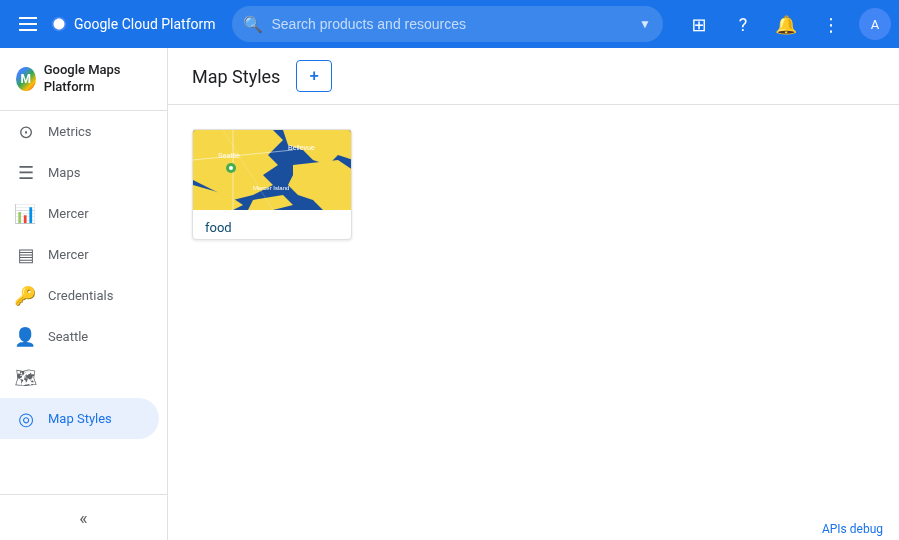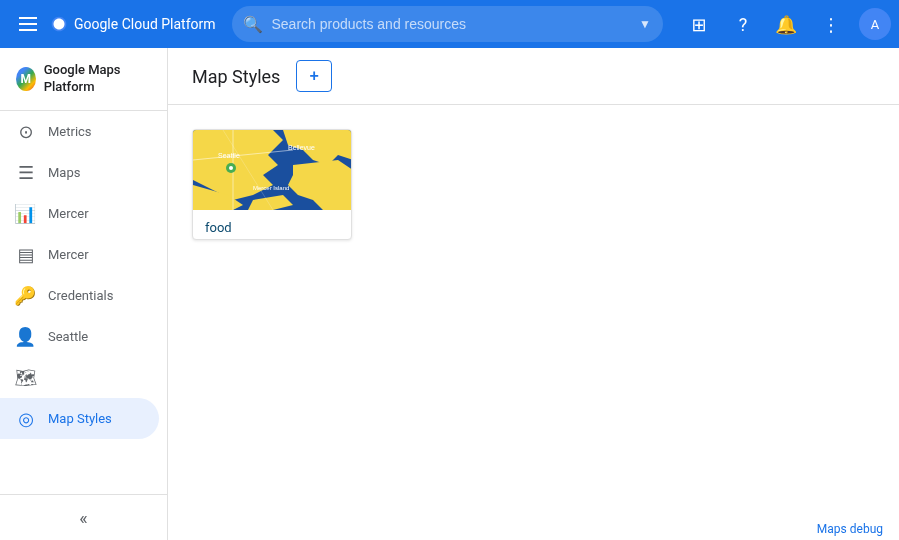--- a/index.html
+++ b/index.html
@@ -359,13 +359,13 @@
             <circle cx="38" cy="38" r="5" fill="#34a853" opacity="0.9"></circle>
             <circle cx="38" cy="38" r="2" fill="white"></circle>
           </svg>
         </div>
         <div class="map-card-label">food</div>
       </div>
     </div>
   </div>
 </div>
 
-<div class="bottom-bar">Maps debug</div>
+<div class="bottom-bar">APIs debug</div>
 
 </body></html>

